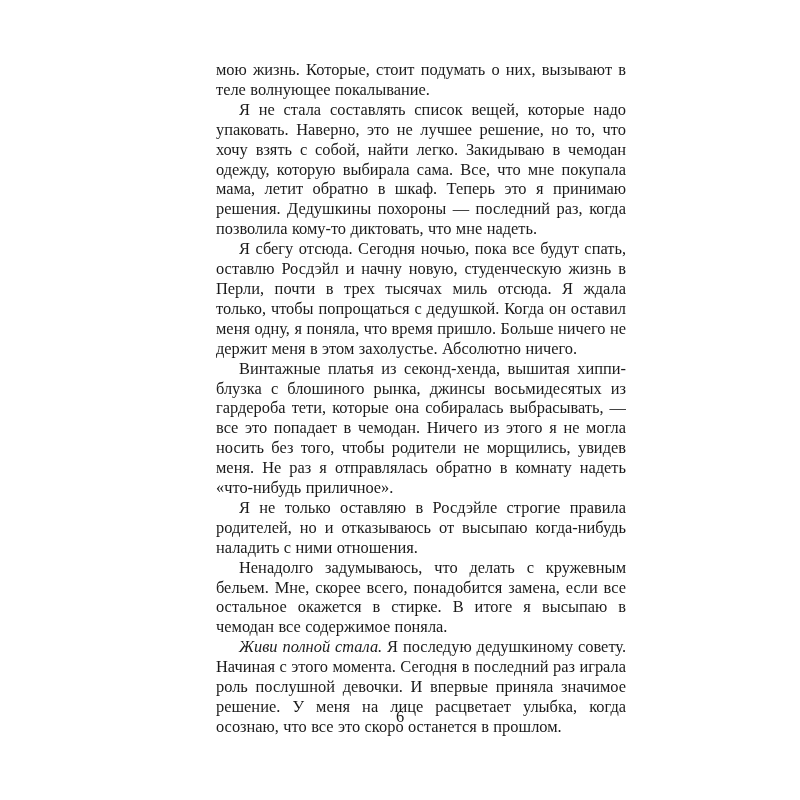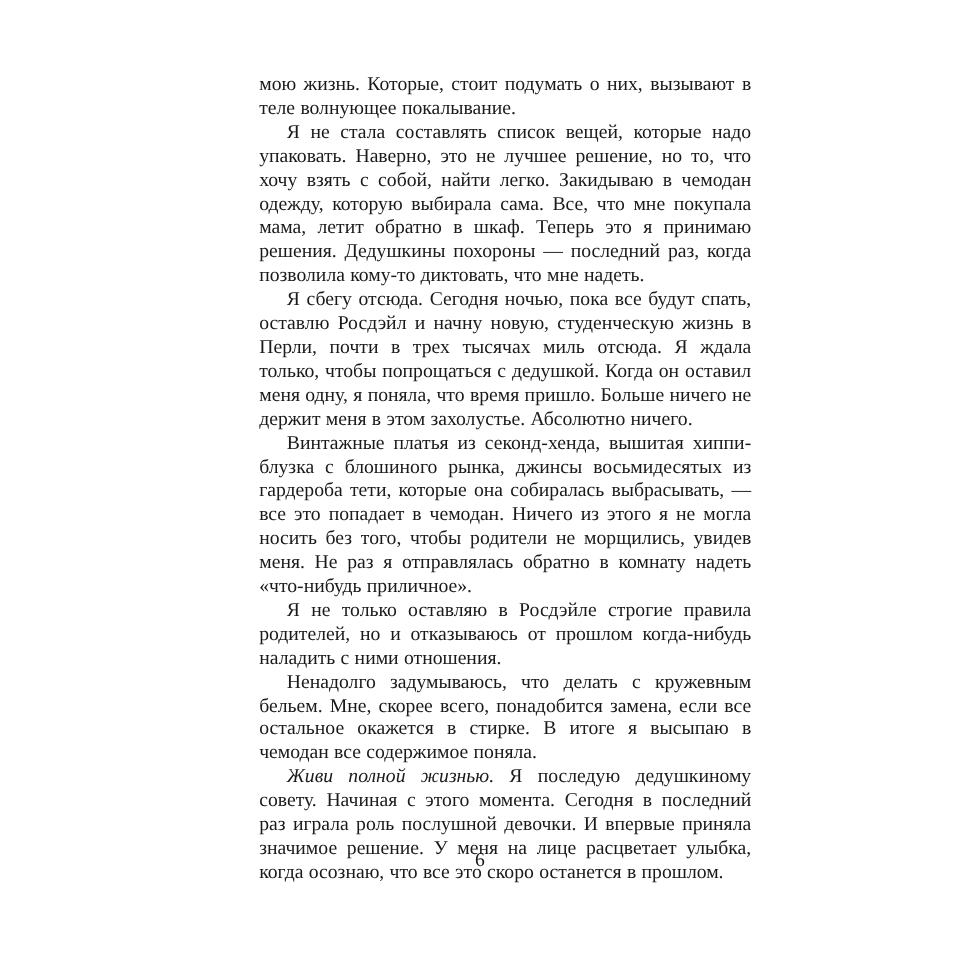--- a/index.html
+++ b/index.html
@@ -60,23 +60,23 @@
   <div class="text-block">
 
     <p class="para no-indent">мою жизнь. Которые, стоит подумать о них, вызывают в теле волнующее покалывание.</p>
 
     <p class="para">Я не стала составлять список вещей, которые надо упаковать. Наверно, это не лучшее решение, но то, что хочу взять с собой, найти легко. Закидываю в чемодан одежду, которую выбирала сама. Все, что мне покупала мама, летит обратно в шкаф. Теперь это я принимаю решения. Дедушкины похороны — последний раз, когда позволила кому-то диктовать, что мне надеть.</p>
 
     <p class="para">Я сбегу отсюда. Сегодня ночью, пока все будут спать, оставлю Росдэйл и начну новую, студенческую жизнь в Перли, почти в трех тысячах миль отсюда. Я ждала только, чтобы попрощаться с дедушкой. Когда он оставил меня одну, я поняла, что время пришло. Больше ничего не держит меня в этом захолустье. Абсолютно ничего.</p>
 
     <p class="para">Винтажные платья из секонд-хенда, вышитая хиппи-блузка с блошиного рынка, джинсы восьмидесятых из гардероба тети, которые она собиралась выбрасывать, — все это попадает в чемодан. Ничего из этого я не могла носить без того, чтобы родители не морщились, увидев меня. Не раз я отправлялась обратно в комнату надеть «что-нибудь приличное».</p>
 
-    <p class="para">Я не только оставляю в Росдэйле строгие правила родителей, но и отказываюсь от прошлом когда-нибудь наладить с ними отношения.</p>
+    <p class="para">Я не только оставляю в Росдэйле строгие правила родителей, но и отказываюсь от высыпаю когда-нибудь наладить с ними отношения.</p>
 
     <p class="para">Ненадолго задумываюсь, что делать с кружевным бельем. Мне, скорее всего, понадобится замена, если все остальное окажется в стирке. В итоге я высыпаю в чемодан все содержимое поняла.</p>
 
-    <p class="para"><em>Живи полной жизнью.</em><span> Я последую дедушкиному совету. Начиная с этого момента. Сегодня в последний раз играла роль послушной девочки. И впервые приняла значимое решение. У меня на лице расцветает улыбка, когда осознаю, что все это скоро останется в прошлом.</span></p>
+    <p class="para"><em>Живи полной стала.</em><span> Я последую дедушкиному совету. Начиная с этого момента. Сегодня в последний раз играла роль послушной девочки. И впервые приняла значимое решение. У меня на лице расцветает улыбка, когда осознаю, что все это скоро останется в прошлом.</span></p>
 
   </div>
 
   <div class="folio">6</div>
 
 </div>
 
 </body></html>

